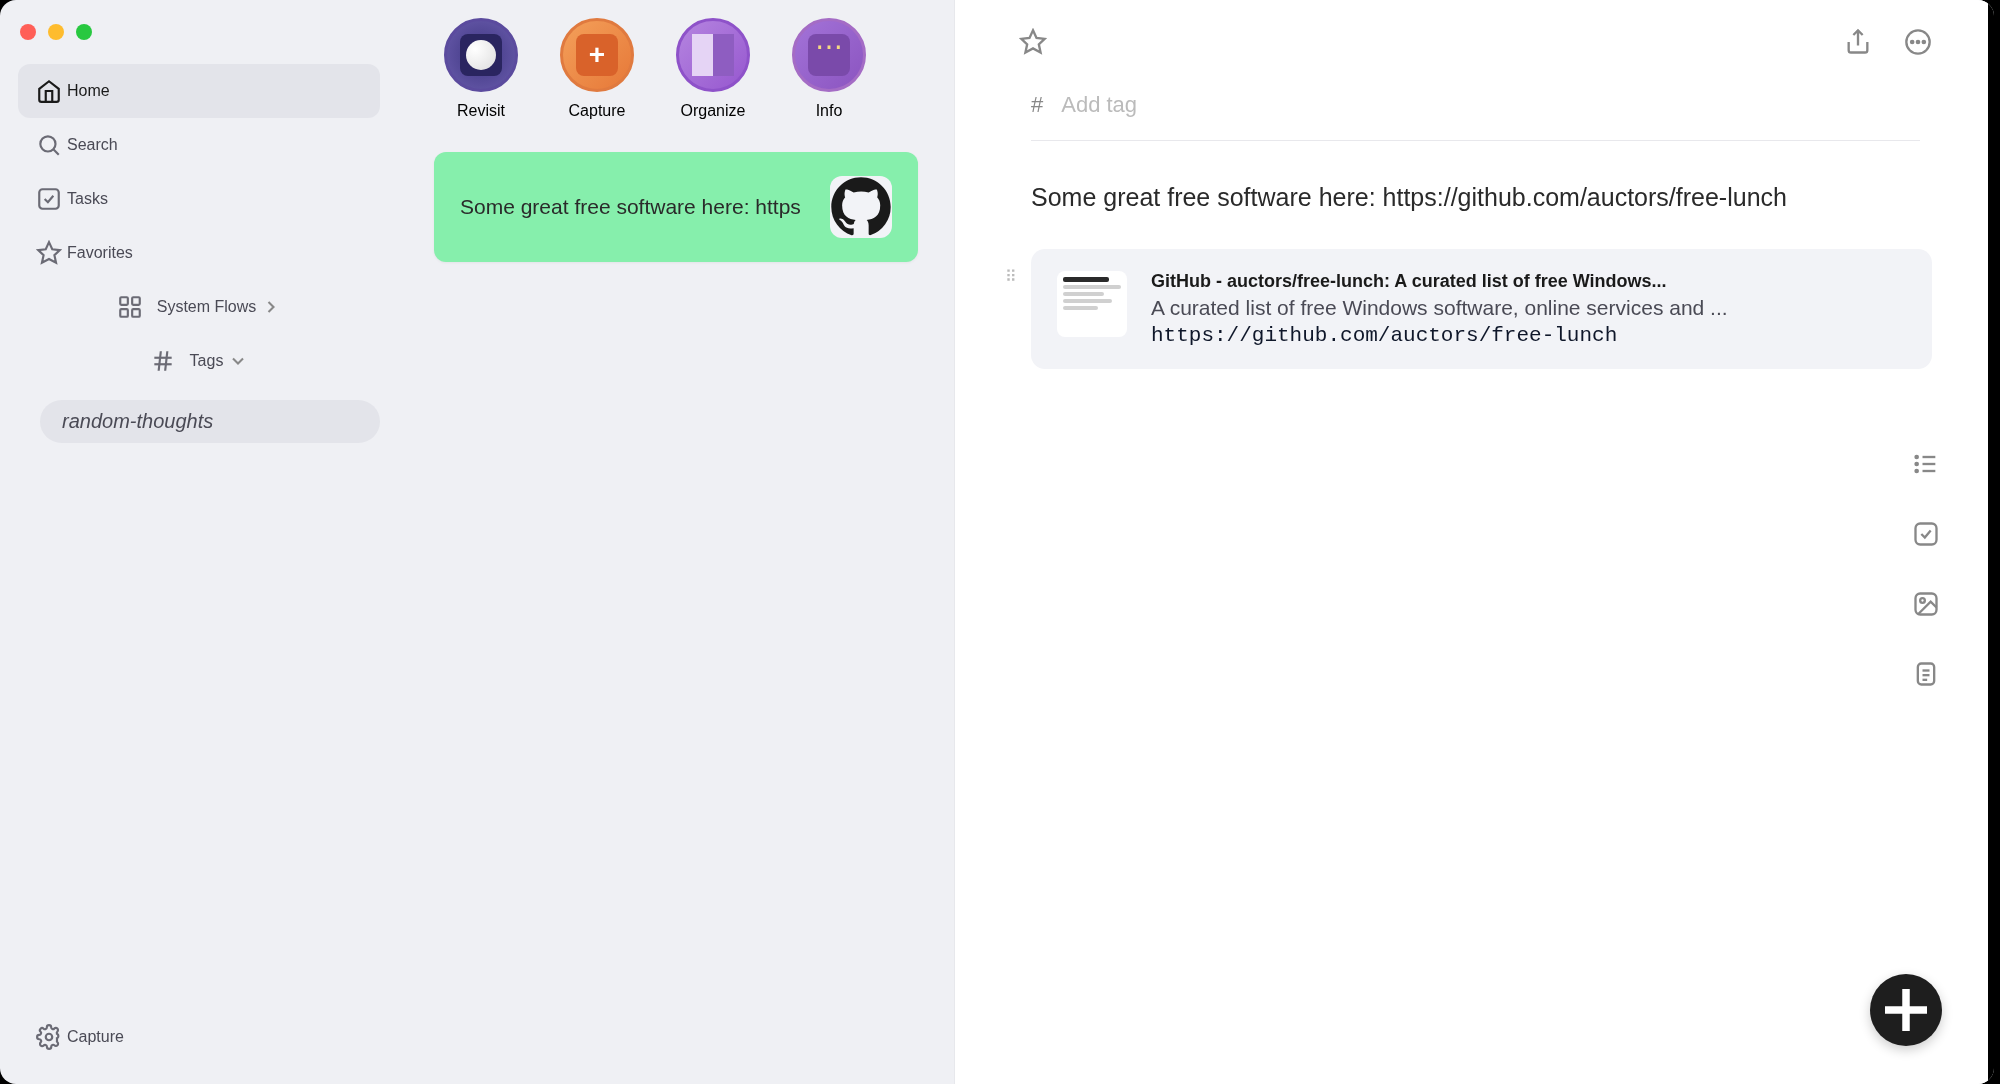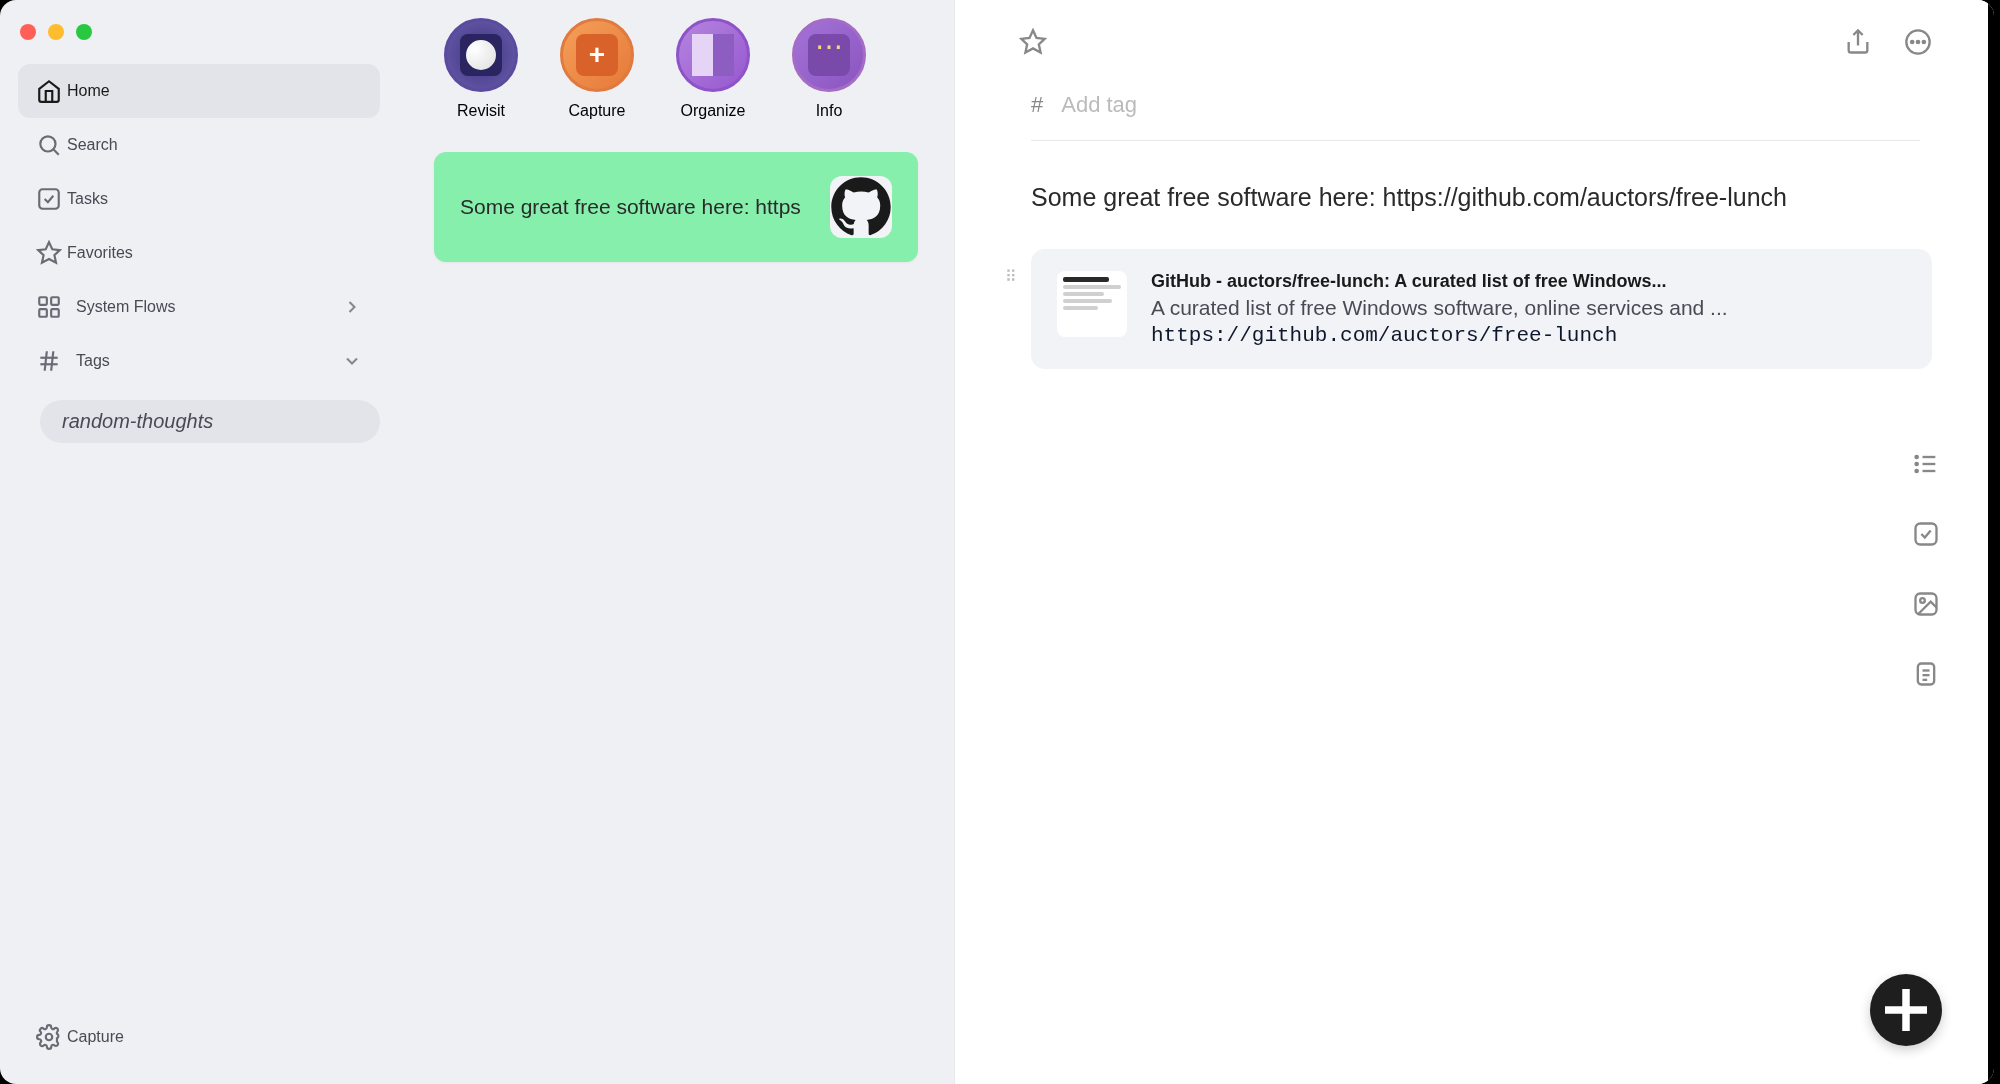--- a/index.html
+++ b/index.html
@@ -12,21 +12,21 @@
     .tl-red { background: #ff5f57; }
     .tl-yellow { background: #febc2e; }
     .tl-green { background: #28c840; }
     
     
     .sidebar { width: 398px; height: 100%; padding: 64px 18px 20px 18px; display: flex; flex-direction: column; }
     .sidebar-item { display: flex; align-items: center; gap: 5px; padding: 14px 18px; border-radius: 12px; font-size: 16px; color: #4a4a55; cursor: pointer; }
     .sidebar-item.active { background: #e3e4ea; color: #1a1a1a; }
     .sidebar-item .icon { width: 26px; height: 26px; display: flex; align-items: center; justify-content: center; color: #6b6b75; }
     .sidebar-item.active .icon { color: #1a1a1a; }
-    .sidebar-item.expandable { justify-content: space-between; }
+    .sidebar-item.expandable { justify-content: center; }
     .sidebar-item .left-part { display: flex; align-items: center; gap: 14px; }
     .chevron { width: 20px; height: 20px; color: #888; }
     .tag-pill { display: inline-flex; margin-left: 22px; margin-top: 12px; padding: 10px 22px; background: #e3e4ea; border-radius: 24px; font-size: 20px; color: #4a4a55; cursor: pointer; font-style: italic; }
     .sidebar-spacer { flex: 1; }
     
     
     .middle { width: 557px; height: 100%; background: #eff0f4; padding: 18px 36px; border-right: 1px solid rgba(0,0,0,0.03); }
     .categories { display: flex; gap: 42px; margin-bottom: 32px; padding-left: 10px; }
     .category { display: flex; flex-direction: column; align-items: center; gap: 10px; cursor: pointer; }
     .category-circle { width: 74px; height: 74px; border-radius: 50%; border: 3px solid; display: flex; align-items: center; justify-content: center; }

